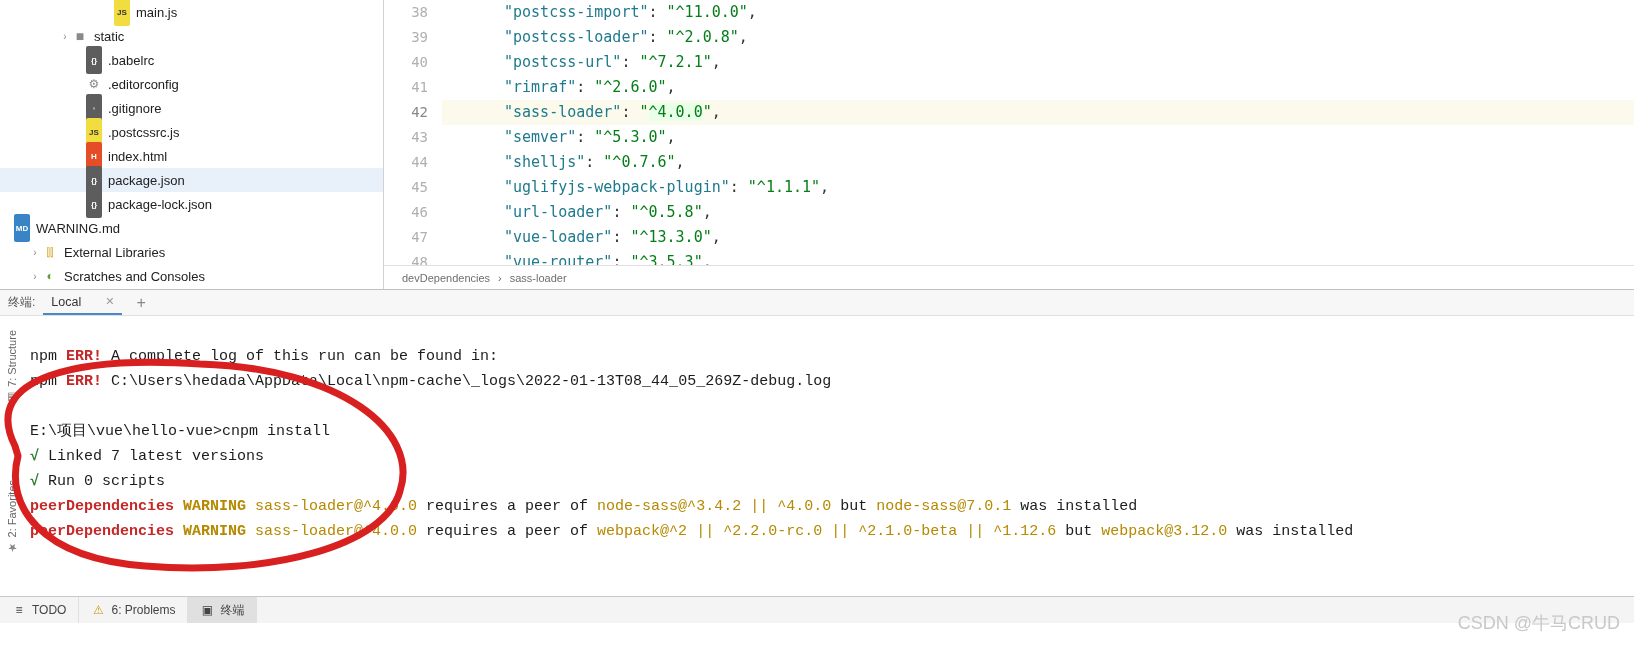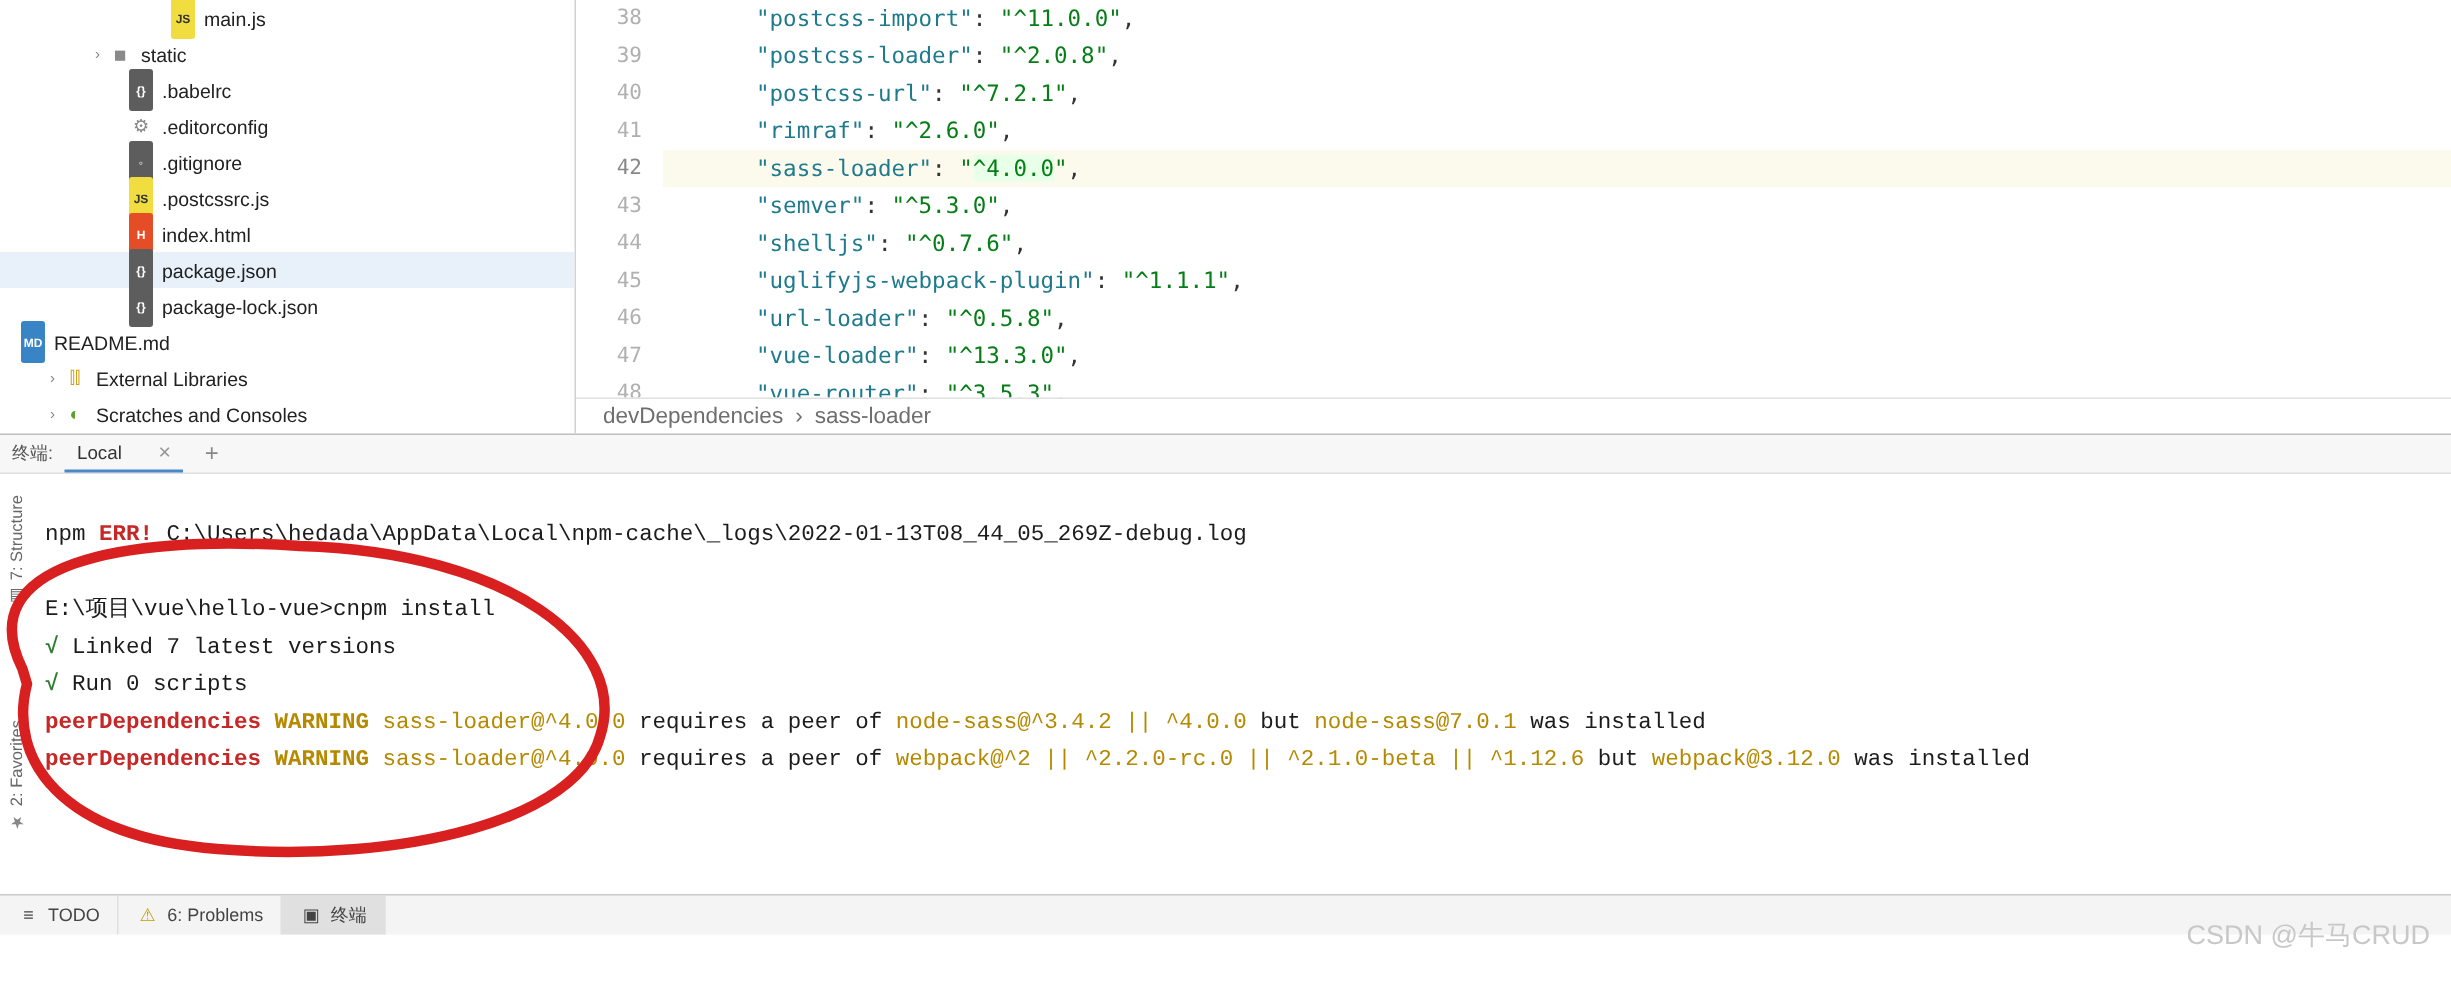--- a/index.html
+++ b/index.html
@@ -16,21 +16,21 @@
 .code-block { display: flex; height: calc(100% - 24px); overflow: hidden; }
 .gutter { width: 58px; text-align: right; padding-right: 14px; color: #b0b0b0; font-size: 14px; line-height: 25px; font-family: Consolas, monospace; user-select: none; }
 .gutter .hl { color: #888; }
 .code-lines { flex: 1; font-family: Consolas, monospace; font-size: 15px; line-height: 25px; }
 .code-lines .line { padding-left: 62px; white-space: pre; }
 .code-lines .line.hl { background: #fcfaec; }
 .s-key { color: #1e7a8c; }
 .s-str { color: #067d17; }
 .s-punc { color: #333; }
 .caret-value { background: #e8ffe8; }
-.breadcrumb { height: 24px; border-top: 1px solid #e0e0e0; display: flex; align-items: center; padding-left: 18px; font-size: 15px; color: #6e6e6e; gap: 8px; }
+.breadcrumb { height: 24px; border-top: 1px solid #e0e0e0; display: flex; align-items: center; padding-left: 18px; font-size: 11px; color: #6e6e6e; gap: 8px; }
 
 .term-tabs { height: 27px; border-top: 1px solid #c0c0c0; border-bottom: 1px solid #e0e0e0; display: flex; align-items: center; padding-left: 8px; gap: 8px; background: #f7f7f7; }
 .term-tab-label { color: #555; font-size: 12px; }
 .term-tab { padding: 4px 8px; font-size: 12.5px; border-bottom: 2px solid #4a88c7; color: #333; display: flex; gap: 24px; }
 .term-tab .x { color: #999; font-size: 11px; }
 .plus-tab { color: #888; font-size: 16px; padding: 0 6px; cursor: pointer; }
 
 .terminal { height: 280px; position: relative; font-family: Consolas, "Courier New", monospace; font-size: 15px; line-height: 25px; padding: 8px 12px 8px 30px; color: #1c1c1c; background: #fff; }
 .terminal .err { color: #c62828; font-weight: bold; }
 .terminal .warn { color: #b58900; font-weight: bold; }
@@ -96,21 +96,21 @@
         <span>package.json</span>
       </div>
       <div class="tree-item" style="padding-left: 72px;">
         <span class="chevron"></span>
         <span class="ficon" style="background: rgb(93, 93, 93); color: rgb(255, 255, 255); font-size: 8px; font-weight: bold; border-radius: 2px;">{}</span>
         <span>package-lock.json</span>
       </div>
       <div class="tree-item" style="">
         <span class="chevron"></span>
         <span class="ficon" style="background: rgb(56, 132, 196); color: rgb(255, 255, 255); font-size: 8px; font-weight: bold; border-radius: 2px;">MD</span>
-        <span>README.md</span>
+        <span>WARNING.md</span>
       </div>
       <div class="tree-item" style="padding-left: 28px;">
         <span class="chevron">›</span>
         <span class="ficon" style="color: rgb(214, 160, 26); font-size: 11px;">⫿⫿</span>
         <span>External Libraries</span>
       </div>
       <div class="tree-item" style="padding-left: 28px;">
         <span class="chevron">›</span>
         <span class="ficon" style="color: rgb(90, 160, 44);">◐</span>
         <span>Scratches and Consoles</span>
@@ -157,20 +157,21 @@
   <span class="term-tab-label">终端:</span>
   <div class="term-tab">
     <span>Local</span>
     <span class="x">✕</span>
   </div>
   <span class="plus-tab">+</span>
 </div>
 
 <div class="terminal">
   <div style="height:20px"></div>
+  <div><span>npm </span><span class="err">ERR!</span><span> A complete log of this run can be found in:</span></div>
   <div><span>npm </span><span class="err">ERR!</span><span>     C:\Users\hedada\AppData\Local\npm-cache\_logs\2022-01-13T08_44_05_269Z-debug.log</span></div>
   <div style="height:25px"></div>
   <div><span>E:\项目\vue\hello-vue&gt;cnpm install</span></div>
   <div><span class="ok">√</span><span> Linked 7 latest versions</span></div>
   <div><span class="ok">√</span><span> Run 0 scripts</span></div>
   <div><span class="err">peerDependencies </span><span class="warn">WARNING</span><span class="pkg"> sass-loader@^4.0.0</span><span> requires a peer of </span><span class="pkg">node-sass@^3.4.2 || ^4.0.0</span><span> but </span><span class="pkg">node-sass@7.0.1</span><span> was installed</span></div>
   <div><span class="err">peerDependencies </span><span class="warn">WARNING</span><span class="pkg"> sass-loader@^4.0.0</span><span> requires a peer of </span><span class="pkg">webpack@^2 || ^2.2.0-rc.0 || ^2.1.0-beta || ^1.12.6</span><span> but </span><span class="pkg">webpack@3.12.0</span><span> was installed</span></div>
 </div>
 
 <div class="bottom-bar">

